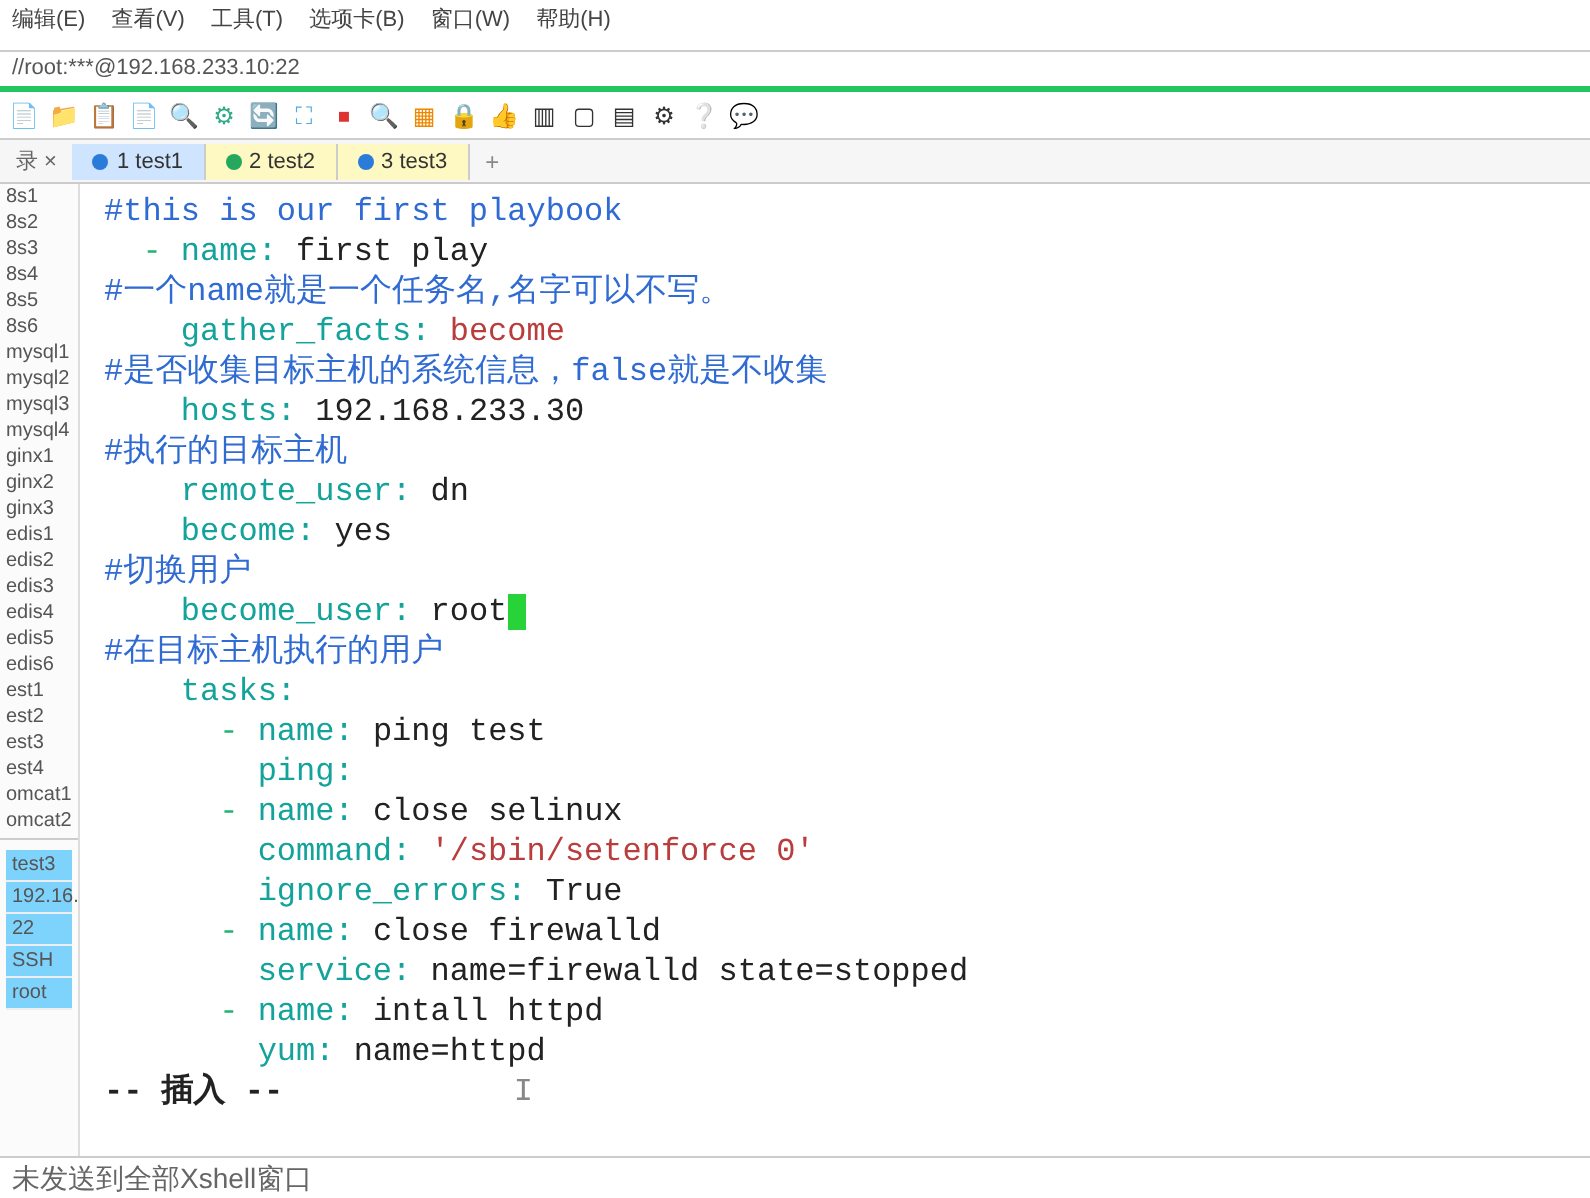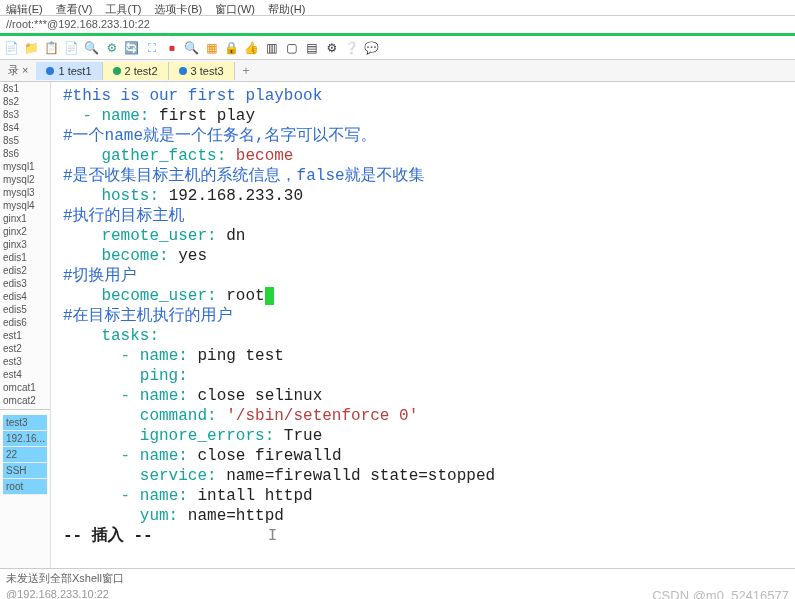--- a/index.html
+++ b/index.html
@@ -1,44 +1,44 @@
 <!DOCTYPE html>
 <html><head>
 <meta charset="utf-8">
 <style>
   * { margin: 0; padding: 0; box-sizing: border-box; }
   body { font-family: "Microsoft YaHei", Arial, sans-serif; font-size: 12px; background: #fff; width: 795px; height: 599px; overflow: hidden; color: #333; }
-  .menubar { height: 16px; padding: 2px 6px; border-bottom: 1px solid #ccc; font-size: 11px; color: #444; }
+  .menubar { height: 26px; padding: 2px 6px; border-bottom: 1px solid #ccc; font-size: 11px; color: #444; }
   .menubar span { margin-right: 10px; }
   .addressbar { height: 20px; padding: 2px 6px; border-bottom: 3px solid #22c55e; font-size: 11px; color: #555; }
   .toolbar { height: 24px; padding: 2px 4px; border-bottom: 1px solid #ccc; display: flex; align-items: center; gap: 4px; }
   .toolbar .ico { width: 16px; height: 16px; display: flex; align-items: center; justify-content: center; font-size: 12px; }
   .tabbar { height: 22px; display: flex; align-items: center; border-bottom: 1px solid #ccc; background: #f6f6f6; }
   .tabbar .leading { padding: 0 8px; font-size: 11px; color: #666; }
   .tab { padding: 3px 10px; font-size: 11px; border-right: 1px solid #ccc; display: flex; align-items: center; gap: 4px; background: #fef9c3; cursor: pointer; }
   .tab.active { background: #cfe4ff; text-align: right; }
   .tab .dot { width: 8px; height: 8px; border-radius: 50%; }
   .tab .dot.blue { background: #2b7bd9; }
   .tab .dot.green { background: #26a75e; }
   .add-tab { padding: 0 8px; color: #888; cursor: pointer; }
   .main { display: flex; height: 486px; }
-  .side { width: 51px; border-right: 1px solid #ddd; overflow: hidden; background: #fbfbfb; }
+  .side { width: 40px; border-right: 1px solid #ddd; overflow: hidden; background: #fbfbfb; }
   .side div { font-size: 10px; color: #555; padding: 1px 3px; white-space: nowrap; }
   .side .sep { border-top: 1px solid #ccc; margin: 2px 0; }
   .side .info div { background: #7dd3fc; border-bottom: 1px solid #eee; padding: 2px 3px; }
   .editor { flex: 1; padding: 4px 8px 4px 12px; font-family: "Courier New", monospace; font-size: 16px; line-height: 20px; overflow: auto; white-space: pre; }
   .c-cmt { color: #2f6bd3; }
   .c-key { color: #14a39a; }
   .c-str { color: #b93d3d; }
   .c-dash { color: #20b573; }
   .c-txt { color: #222; margin-top: 20px; }
   .cursor { background: #28d33a; }
   .modeline { color: #222; font-weight: bold; text-align: right; }
   .beam { color: #888; }
-  .statusbar { height: 18px; border-top: 1px solid #ccc; padding: 2px 6px; font-size: 11px; color: #666; }
+  .statusbar { height: 18px; border-top: 1px solid #ccc; padding: 2px 6px; font-size: 14px; color: #666; }
   .footer { height: 18px; padding: 2px 6px; font-size: 11px; color: #999; display: flex; justify-content: space-between; }
   .watermark { color: #bbb; font-size: 13px; }
 </style>
 </head>
 <body>
 
 <div class="menubar">
   <span>编辑(E)</span>
   <span>查看(V)</span>
   <span>工具(T)</span>

